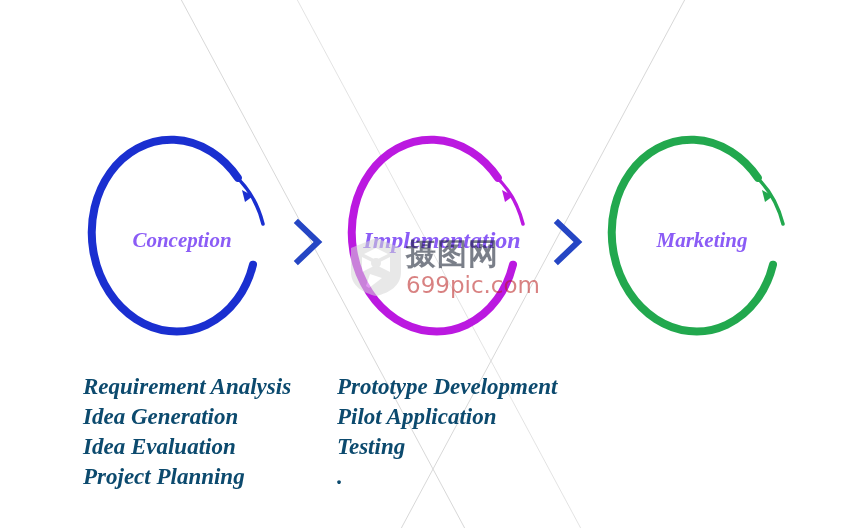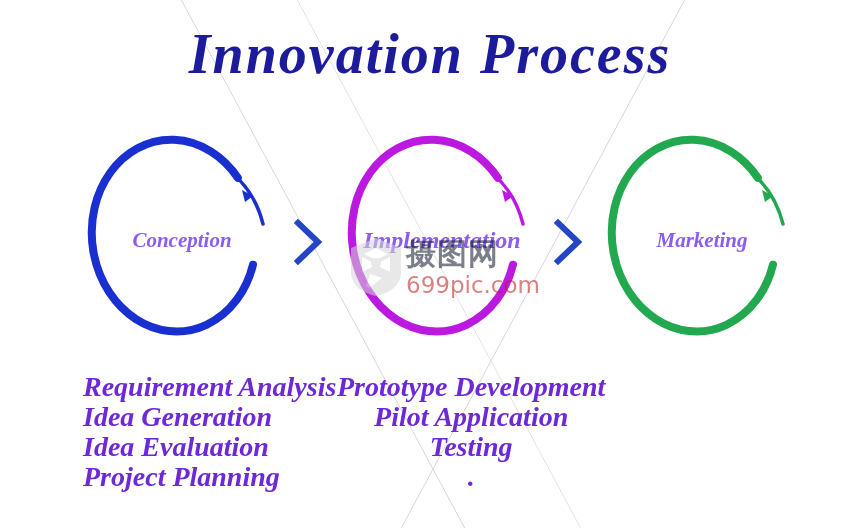--- a/index.html
+++ b/index.html
@@ -88,27 +88,27 @@
   }
   .chevron.c0 { left: 291px; }
   .chevron.c1 { left: 551px; }
 
   
   .col {
     position: absolute;
     font-family: "Liberation Serif", "DejaVu Serif", serif;
     font-style: italic;
     font-weight: bold;
-    font-size: 28px;
+    font-size: 23px;
     line-height: 30px;
-    color: #6d28d9;
+    color: #0c4a6e;
     white-space: nowrap;
   }
   .col.k0 { left: 83px;  top: 372px; }
-  .col.k1 { left: 337px; top: 372px; text-align: center; }
+  .col.k1 { left: 337px; top: 372px; }
   .col.k2 { left: 620px; top: 374px; }
 
   .col .line { display: block; }
 
   
   .watermark {
     position: absolute;
     left: 348px;
     top: 238px;
     width: 200px;
@@ -149,21 +149,20 @@
 <body>
 
 <div id="canvas">
 
   <svg class="wm-lines" viewBox="0 0 860 528" preserveAspectRatio="none">
     <line x1="176" y1="-10" x2="470" y2="538" stroke="#d8d8d8" stroke-width="1"></line>
     <line x1="690" y1="-10" x2="396" y2="538" stroke="#d8d8d8" stroke-width="1"></line>
     <line x1="292" y1="-10" x2="586" y2="538" stroke="#dcdcdc" stroke-width="0.8"></line>
   </svg>
 
-  <div id="title">Innovation Process</div>
 
   <div class="stage s0">
     <svg viewBox="0 0 200 200">
 
       <path d="M 162 44
                A 82 96 0 1 0 168 132
                " fill="none" stroke="#1A2FD0" stroke-width="8" stroke-linecap="round" transform="rotate(-6 100 100)"></path>
 
       <path d="M 150 33 A 84 96 0 0 1 181 84" fill="none" stroke="#1A2FD0" stroke-width="3.5" stroke-linecap="round"></path>
 

